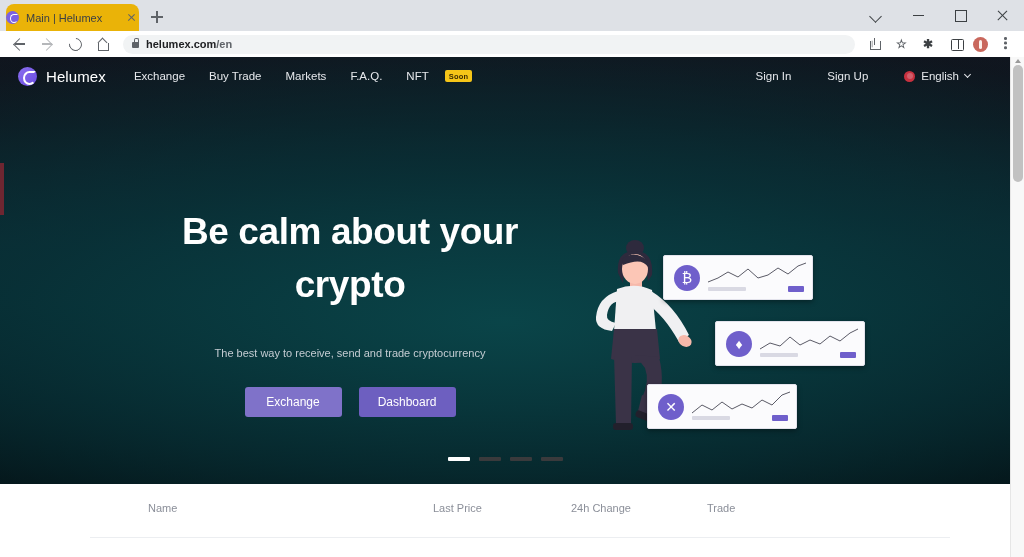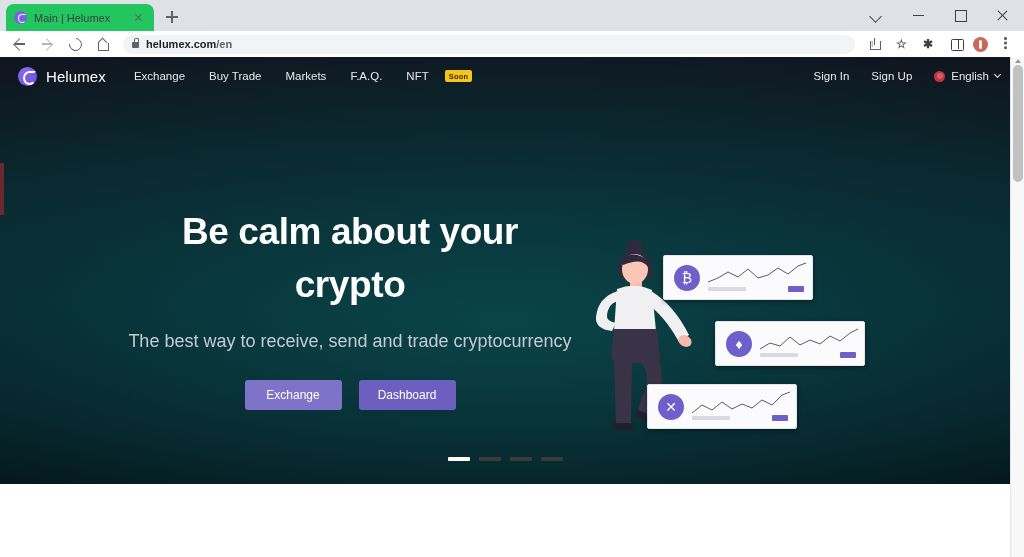--- a/index.html
+++ b/index.html
@@ -10,23 +10,23 @@
   }
 
   
   .browser { width:1024px; height:557px; position:relative; background:#dee1e6; }
 
   .tabstrip {
     height:31px; background:#dee1e6; display:flex; align-items:flex-end;
     padding-left:6px; position:relative;
   }
   .tab {
-    width:148px; height:27px; background:#22c55e;
+    width:133px; height:27px; background:#eab308;
     border-radius:8px 8px 0 0; display:flex; align-items:center;
-    padding:0 8px; gap:7px; position:relative;
+    padding:0 0; gap:7px; position:relative;
   }
   .tab-favicon {
     width:13px; height:13px; border-radius:50%;
     background:#7b61e4; flex:none; position:relative;
   }
   .tab-favicon::after{
     content:""; position:absolute; left:3.5px; top:3px;
     width:6px; height:7px; border:1.6px solid #fff;
     border-radius:50% 0 50% 50%; border-right-color:transparent;
   }
@@ -167,21 +167,21 @@
     overflow:hidden;
   }
   .red-sliver{
     position:absolute; left:0; top:106px; width:4px; height:52px;
     background:#6e2631;
   }
 
   
   .navbar {
     position:relative; height:38px; display:flex; align-items:center;
-    padding:0 10px 0 18px; z-index:5;justify-content:space-between;
+    padding:0 40px 0 18px; z-index:5;justify-content:space-between;
   }
   .brand { display:flex; align-items:center; gap:9px; margin-right:28px; }
   .brand-mark{
     width:19px; height:19px; border-radius:50%;
     background:linear-gradient(135deg,#8b6ff0,#6a4ce0); position:relative;
   }
   .brand-mark::after{
     content:""; position:absolute; left:4.6px; top:4.4px; width:9px; height:10px;
     border:2px solid #fff; border-radius:50% 10% 50% 50%;
     border-right-color:transparent;
@@ -190,38 +190,38 @@
 
   .nav-links{ display:flex; align-items:center; gap:24px; }
   .nav-link{
     color:#e6e8ec; font-size:11.5px; position:relative; white-space:nowrap;
   }
   .nav-nft{ display:flex; align-items:center; gap:16px; }
   .soon-badge{
     background:#f5c518; color:#3a2a00; font-size:7.5px; font-weight:bold;
     padding:1.5px 4px; border-radius:2px; letter-spacing:.2px;
   }
-  .nav-right{ margin-left:auto; display:flex; align-items:center; gap:22px; }
+  .nav-right{ margin-left:auto; display:flex; align-items:center; gap:36px; }
   .nav-auth{ color:#e6e8ec; font-size:11.5px; }
   .lang{ display:flex; align-items:center; gap:6px; color:#e6e8ec; font-size:11.5px; }
   .flag{ width:11px; height:11px; border-radius:50%; background:#c8313f; position:relative; flex:none; }
   .flag::after{ content:""; position:absolute; inset:2.5px; border-radius:50%; background:#e8e8ee; opacity:.25; }
   .chev{ width:5px; height:5px; border-right:1.3px solid #e6e8ec; border-bottom:1.3px solid #e6e8ec;
     transform:rotate(45deg); margin-top:-3px; }
 
   
   .hero-copy{
     position:absolute; left:0; top:148px; width:700px; text-align:center;
   }
   .hero-title{
     color:#fff; font-size:37px; line-height:53px; font-weight:700;
     letter-spacing:-0.4px; max-width:430px; margin:0 auto;
   }
   .hero-sub{
-    color:#c4ccd2; font-size:18px; margin-top:20px;
+    color:#c4ccd2; font-size:11px; margin-top:36px;
   }
   .hero-btns{
     display:flex; gap:17px; justify-content:center; margin-top:28px;
   }
   .btn{
     width:97px; height:30px; border-radius:3px; color:#fff; font-size:12px;
     display:flex; align-items:center; justify-content:center;
   }
   .btn-primary{ background:#7f72c9; }
   .btn-secondary{ background:#6d5fc0; }
@@ -443,20 +443,29 @@
         </div>
 
         <div class="dots">
           <div class="dot active"></div>
           <div class="dot"></div>
           <div class="dot"></div>
           <div class="dot"></div>
         </div>
       </section>
 
+      <section class="markets">
+        <div class="mk-row">
+          <div class="mk-col mk-c0">Name</div>
+          <div class="mk-col mk-c1">Last Price</div>
+          <div class="mk-col mk-c2">24h Change</div>
+          <div class="mk-col mk-c3">Trade</div>
+        </div>
+        <div class="mk-divider"></div>
+      </section>
 
     </div>
   </div>
 
   <div class="scrollbar">
     <div class="sb-up"></div>
     <div class="sb-thumb"></div>
   </div>
 
 </div>

